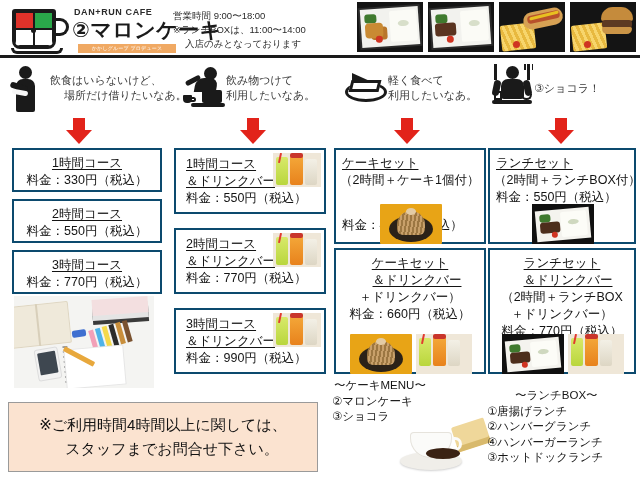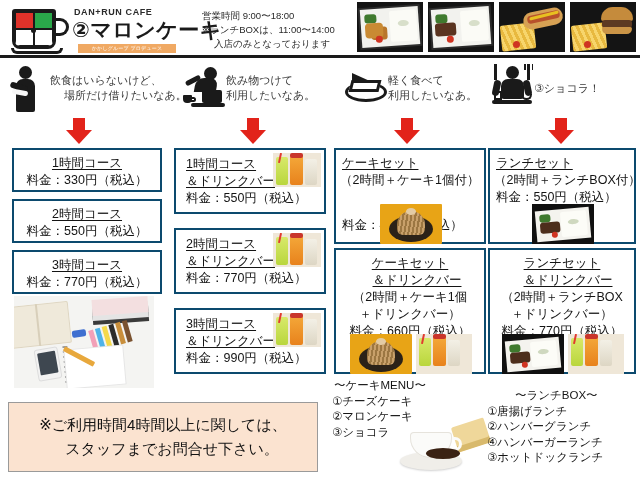--- a/index.html
+++ b/index.html
@@ -22,21 +22,21 @@
   .q2{left:50%;top:0;background:#2aa84a;}
   .q3{left:0;top:50%;background:#ffffff;}
   .q4{left:50%;top:50%;background:#ffffff;}
   .cup-dot{position:absolute;left:19px;top:19px;width:5px;height:5px;background:#1a1a1a;border-radius:50%;z-index:3;}
   .cup-handle{position:absolute;left:41px;top:9px;width:16px;height:18px;border:3px solid #1a1a1a;border-left:none;border-radius:0 10px 10px 0;box-sizing:border-box;}
   .cup-saucer{position:absolute;left:-1px;top:39px;width:52px;height:6px;border:3px solid #1a1a1a;border-top:none;border-radius:0 0 10px 10px;box-sizing:border-box;}
   .logo-en{position:absolute;left:62px;top:1px;font-size:9px;font-weight:bold;letter-spacing:.6px;color:#2b2b2b;}
   .logo-jp{position:absolute;left:60px;top:10px;font-size:21px;font-weight:bold;letter-spacing:.5px;color:#1a1a1a;white-space:nowrap;}
   .logo-sub{position:absolute;left:66px;top:38px;width:98px;height:9px;background:#f0a963;color:#fff;font-size:5px;line-height:9px;text-align:center;letter-spacing:.2px;overflow:hidden;white-space:nowrap;}
 
-  .hours{position:absolute;left:202px;top:9px;font-size:9.5px;line-height:14px;color:#2b2b2b;white-space:nowrap;}
+  .hours{position:absolute;left:173px;top:9px;font-size:9.5px;line-height:14px;color:#2b2b2b;white-space:nowrap;}
   .hours .l2{padding-left:0;}
   .hours .l3{padding-left:12px;}
 
   .photostrip{position:absolute;left:357px;top:2px;width:281px;height:50px;display:flex;gap:5px;}
   .ph{width:66px;height:50px;position:relative;overflow:hidden;background:#141414;}
   
   .bento-tray{position:absolute;left:4px;top:6px;width:58px;height:38px;background:#f2f2ee;transform:rotate(-4deg);box-shadow:0 0 0 2px #2b2b2b;}
   .rice{position:absolute;right:2px;top:3px;width:27px;height:31px;background:#fbfbf6;border-radius:2px;}
   .rice:after{content:"";position:absolute;left:8px;top:10px;width:11px;height:6px;background:#cfd8bf;border-radius:50%;opacity:.8;}
   .veg{position:absolute;left:4px;top:5px;width:12px;height:9px;background:#3f7a2e;border-radius:3px;}
@@ -388,21 +388,20 @@
     <div class="caketh" style="left:44px;top:54px;">
       <div class="ck-plate2"></div>
         <div class="ck-mont"></div>
         <div class="ck-top2"></div>
     </div>
   </div>
 
   <div class="box c3b">
     <div class="bx-txt"><span class="u">ケーキセット</span></div>
     <div class="bx-txt" style="padding-left:14px;"><span class="u">＆ドリンクバー</span></div>
-    <div class="bx-txt">（2時間＋ケーキ1個</div>
     <div class="bx-txt">＋ドリンクバー）</div>
     <div class="bx-txt">料金：660円（税込）</div>
     <div class="caketh" style="left:14px;top:84px;">
       <div class="ck-plate2"></div>
         <div class="ck-mont"></div>
         <div class="ck-top2"></div>
     </div>
     <div class="drinkthumb" style="position:absolute;left:80px;top:84px;width:56px;height:40px;">
       <div class="dt-g1"></div>
         <div class="dt-g2"></div>
@@ -467,21 +466,20 @@
     <div class="sp-pen"></div>
   </div>
 
   <div class="notice">
     <div class="n1">※ご利用時間4時間以上に関しては、</div>
     <div class="n2">スタッフまでお問合せ下さい。</div>
   </div>
 
   <div class="menublk cakemenu">
     <div class="hd">〜ケーキMENU〜</div>
-    <div>①チーズケーキ</div>
     <div>②マロンケーキ</div>
     <div>③ショコラ</div>
   </div>
 
   <div class="coffeephoto">
     <div class="cf-cake"></div>
     <div class="cf-saucer"></div>
     <div class="cf-handle"></div>
     <div class="cf-cup">
         <div class="cf-liq"></div>

